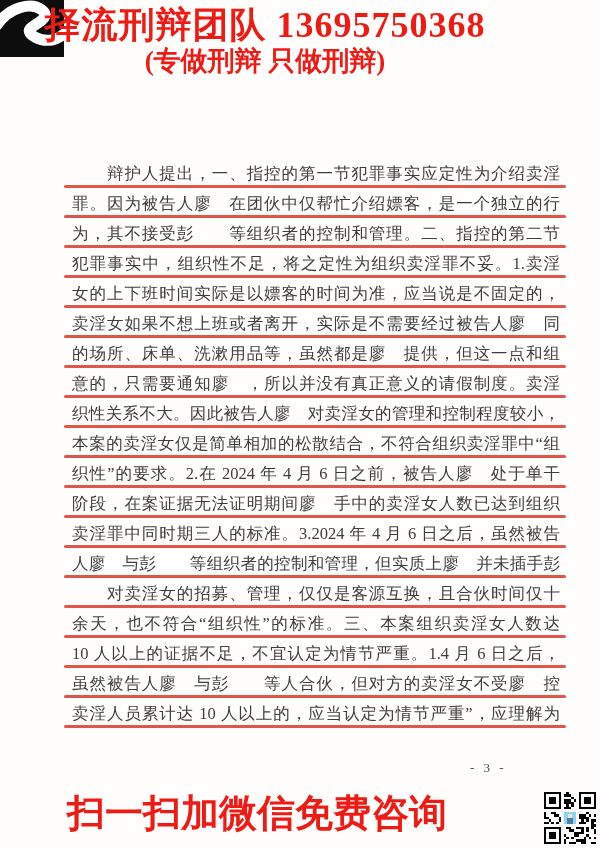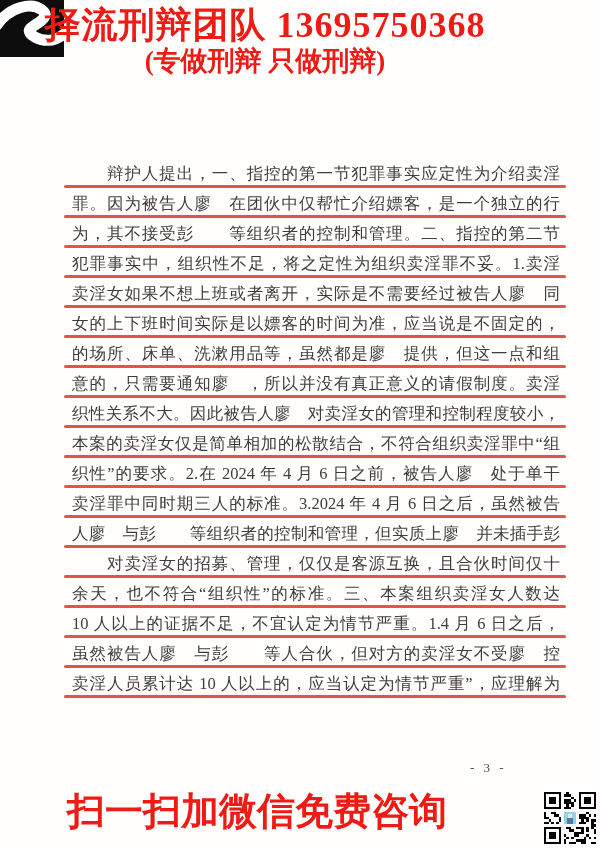--- a/index.html
+++ b/index.html
@@ -38,21 +38,21 @@
   .doc-line:nth-child(21)::after{height:4.2px;bottom:0;background:#e23b2e;}
   
   .page-number{
     position:absolute;left:470px;top:760px;
     color:#4a4a4a;font-size:13px;letter-spacing:3px;
   }
   .cta{
     position:absolute;left:0;top:792px;width:600px;
     text-align:center;color:var(--accent,#ee1b15);
     font-size:38px;font-weight:600;line-height:1.15;
-    font-family:Liberation Mono, monospace;
+    font-family:Liberation Serif, serif;
     padding-right:86px;box-sizing:border-box;
   }
   .qr{position:absolute;left:544px;top:792px;width:52px;height:52px;}
 </style>
 </head>
 <body>
 
 <div class="page">
 
   <div class="logo">
@@ -65,27 +65,28 @@
   <div class="header">
     <div class="h-line1">择流刑辩团队 13695750368</div>
     <div class="h-line2">(专做刑辩 只做刑辩)</div>
   </div>
 
   <div class="doc-body">
       <div class="doc-line">　　辩护人提出，一、指控的第一节犯罪事实应定性为介绍卖淫</div>
       <div class="doc-line">罪。因为被告人廖　在团伙中仅帮忙介绍嫖客，是一个独立的行</div>
       <div class="doc-line">为，其不接受彭　　等组织者的控制和管理。二、指控的第二节</div>
       <div class="doc-line">犯罪事实中，组织性不足，将之定性为组织卖淫罪不妥。1.卖淫</div>
+      <div class="doc-line">女的上下班时间实际是以嫖客的时间为准，应当说是不固定的，</div>
       <div class="doc-line">卖淫女如果不想上班或者离开，实际是不需要经过被告人廖　同</div>
-      <div class="doc-line">女的上下班时间实际是以嫖客的时间为准，应当说是不固定的，</div>
       <div class="doc-line">的场所、床单、洗漱用品等，虽然都是廖　提供，但这一点和组</div>
       <div class="doc-line">意的，只需要通知廖　，所以并没有真正意义的请假制度。卖淫</div>
       <div class="doc-line">织性关系不大。因此被告人廖　对卖淫女的管理和控制程度较小，</div>
       <div class="doc-line">本案的卖淫女仅是简单相加的松散结合，不符合组织卖淫罪中“组</div>
       <div class="doc-line">织性”的要求。2.在 2024 年 4 月 6 日之前，被告人廖　处于单干</div>
+      <div class="doc-line">阶段，在案证据无法证明期间廖　手中的卖淫女人数已达到组织</div>
       <div class="doc-line">卖淫罪中同时期三人的标准。3.2024 年 4 月 6 日之后，虽然被告</div>
       <div class="doc-line">人廖　与彭　　等组织者的控制和管理，但实质上廖　并未插手彭</div>
       <div class="doc-line">　　对卖淫女的招募、管理，仅仅是客源互换，且合伙时间仅十</div>
       <div class="doc-line">余天，也不符合“组织性”的标准。三、本案组织卖淫女人数达</div>
       <div class="doc-line">10 人以上的证据不足，不宜认定为情节严重。1.4 月 6 日之后，</div>
       <div class="doc-line">虽然被告人廖　与彭　　等人合伙，但对方的卖淫女不受廖　控</div>
       <div class="doc-line">卖淫人员累计达 10 人以上的，应当认定为情节严重”，应理解为</div>
     </div>
 
   <div class="page-number">- 3 -</div>

